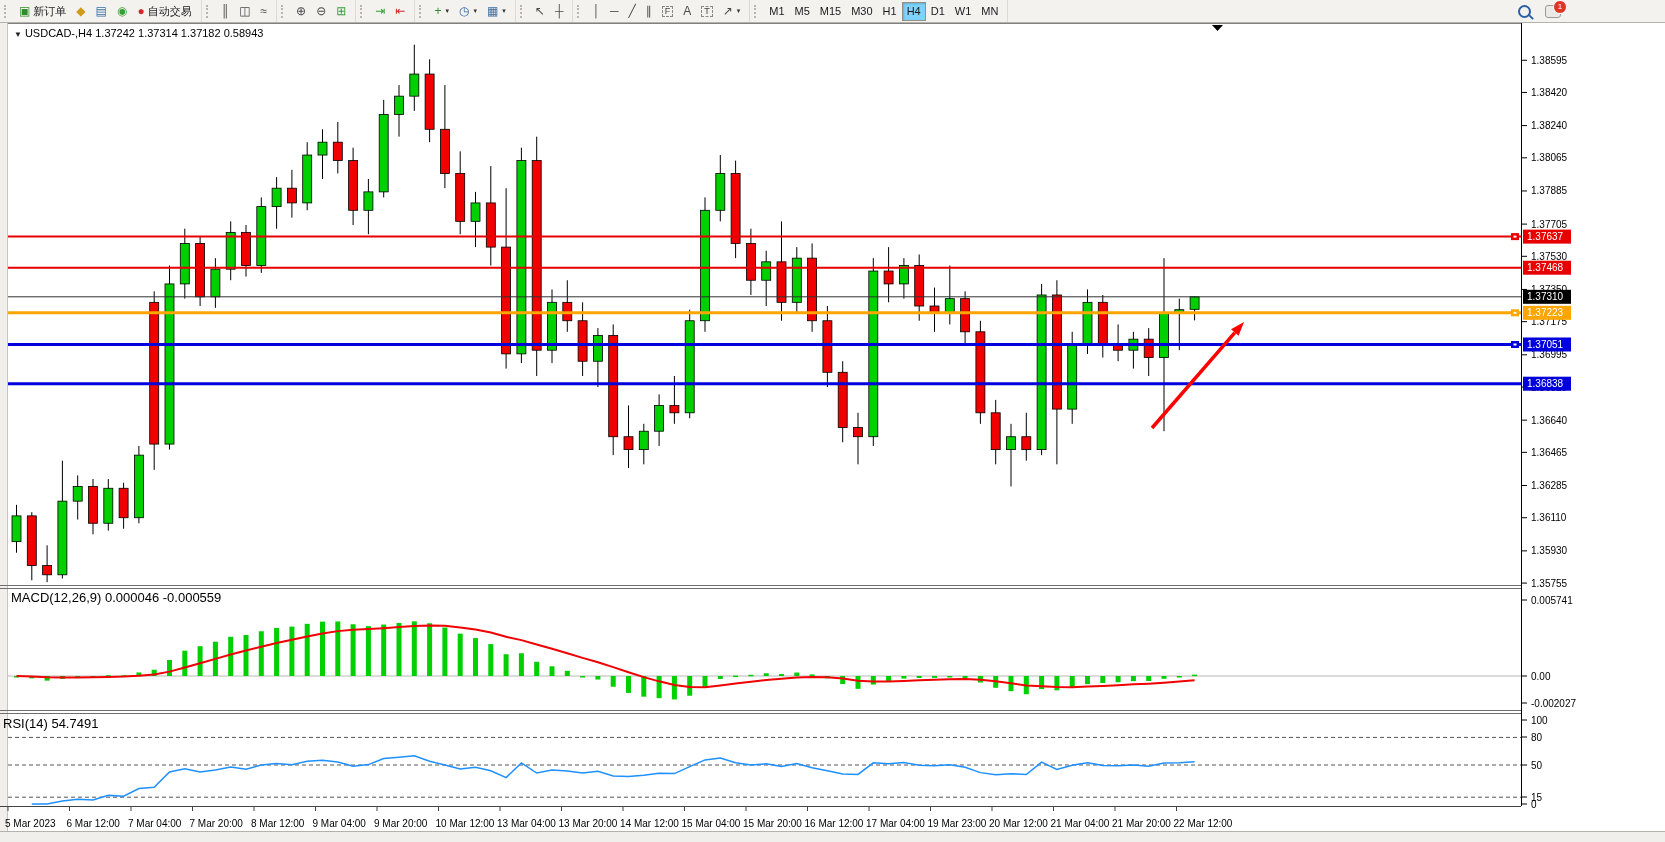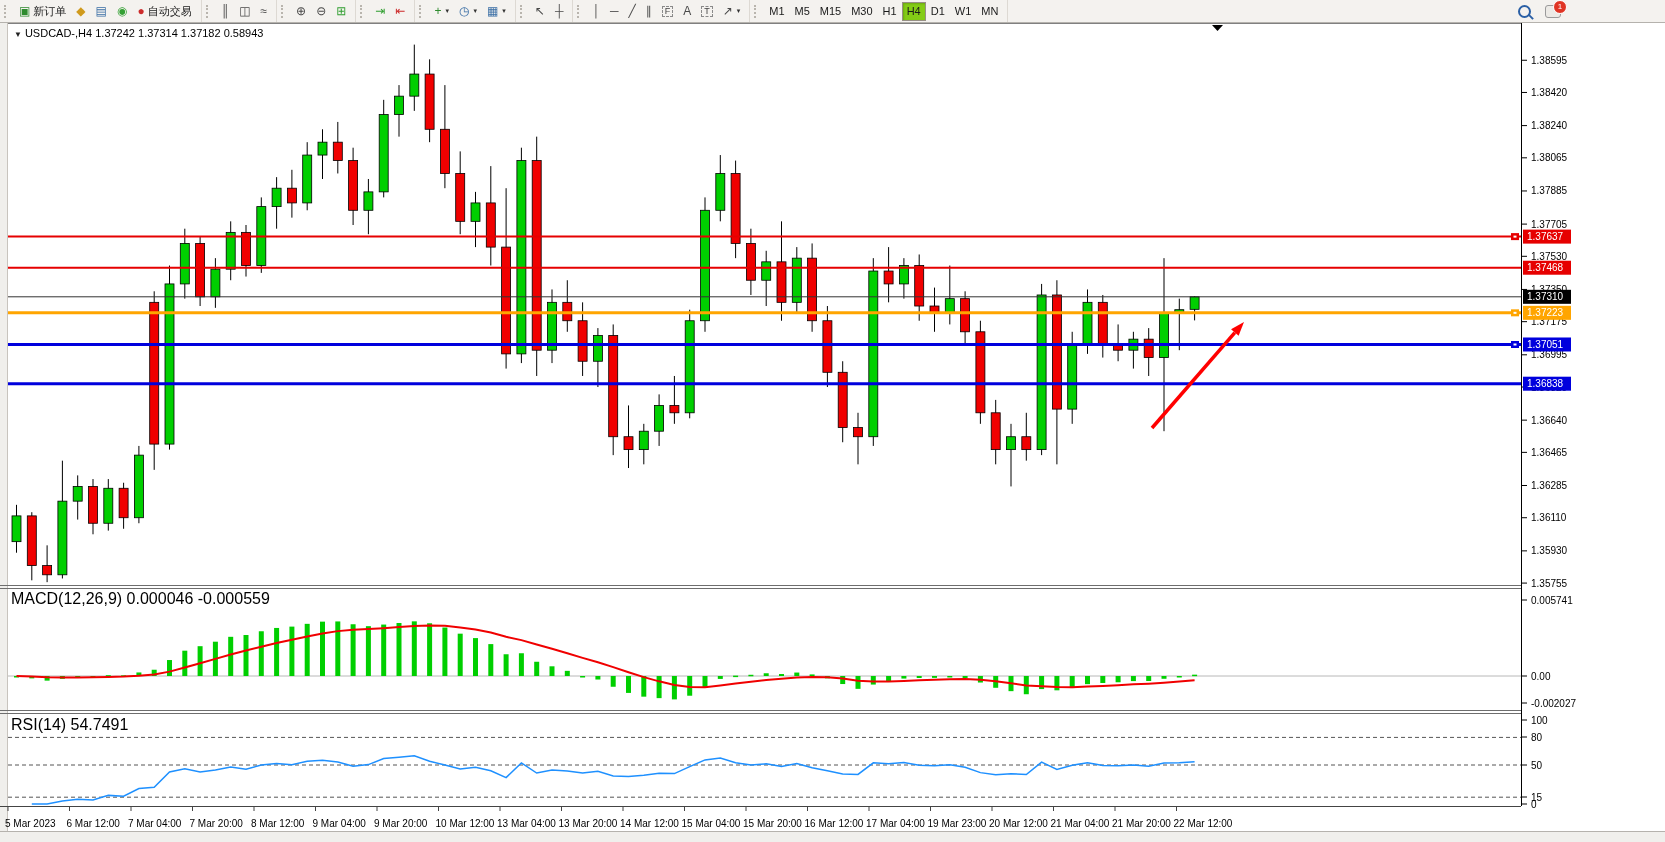--- a/index.html
+++ b/index.html
@@ -3,39 +3,39 @@
 <meta charset="utf-8">
 <style>
   html,body{margin:0;padding:0;width:1665px;height:842px;overflow:hidden;background:#fff;
     font-family:"Liberation Sans",sans-serif;}
   .toolbar{position:absolute;top:0;left:0;width:1665px;height:22px;background:#f4f2ef;
     border-bottom:1px solid #b5b2ad;display:flex;align-items:center;z-index:10;}
   .tb-group{display:flex;align-items:center;height:22px;padding:0 4px;border-right:1px solid #ddd9d3;}
   .tb-handle{width:3px;height:13px;border-left:2px dotted #b9b5ae;margin-right:5px;}
   .tb-btn{display:flex;align-items:center;gap:3px;height:19px;padding:0 4px;background:transparent;
     border:1px solid transparent;font:11px "Liberation Sans",sans-serif;color:#1a1a1a;cursor:default;}
-  .tb-btn.active{background:#84cc16;border:1px solid #968f85;box-shadow:inset 1px 1px 2px rgba(0,0,0,.18);}
+  .tb-btn.active{background:#7dd3fc;border:1px solid #968f85;box-shadow:inset 1px 1px 2px rgba(0,0,0,.18);}
   .ic{font-size:12px;line-height:1;color:#4a4a4a;}
   .g-gold{color:#d09a1c}.g-blue{color:#3a6ea5}.g-green2{color:#33a033}.g-red{color:#cc2b2b}
   .g-green{color:#2e8b2e}.g-dash{border:1px dashed #8a8a8a;font-size:9px;padding:0 2px;color:#444}
   .caret{font-size:7px;color:#333;margin-left:1px;}
   .tb-right{margin-left:auto;display:flex;align-items:center;gap:14px;padding-right:104px;}
   .mag{width:9px;height:9px;border:2px solid #2a5fa5;border-radius:50%;position:relative;display:inline-block;}
   .mag::after{content:"";position:absolute;width:6px;height:2px;background:#2a5fa5;
     transform:rotate(45deg);right:-5px;bottom:-2px;}
   .bubble{width:14px;height:11px;border:1px solid #9a9a9a;border-radius:3px;background:#eceae6;
     position:relative;display:inline-block;}
   .badge{position:absolute;top:-6px;right:-7px;background:#e03424;color:#fff;border-radius:50%;
     width:12px;height:12px;font-size:8px;display:flex;align-items:center;justify-content:center;
     border:1px solid #fff;}
   .chart-area{position:absolute;top:0;left:0;width:1665px;height:842px;}
   svg{position:absolute;top:0;left:0;}
   svg text{font-family:"Liberation Sans",sans-serif;}
   .chart-label{position:absolute;font-size:11px;color:#000;z-index:5;white-space:nowrap;}
-  .chart-label.sm{font-size:16px;}
+  .chart-label.sm{font-size:13px;}
   .tri{font-size:8px;color:#222;margin-right:3px;}
 </style>
 </head>
 <body>
 
 <div class="chart-area">
   <svg id="plot" width="1665" height="842">
       <rect x="0" y="23" width="1665" height="819" fill="#ffffff"></rect>
       <rect x="0" y="23" width="8" height="808" fill="#f0efec"></rect>
       <line x1="7.5" y1="23" x2="7.5" y2="831" stroke="#c8c4be" stroke-width="1"></line>
@@ -403,21 +403,21 @@
       <line x1="1176.5" y1="806" x2="1176.5" y2="811" stroke="#444" stroke-width="1"></line>
       <text x="1173.5" y="827" font-size="10" fill="#000" text-anchor="start">22 Mar 12:00</text>
       <line x1="1152" y1="428" x2="1234.8233799615573" y2="332.5730622182058" stroke="#ff0000" stroke-width="3.5"></line>
       <polygon points="1244,322 1238.5994736109164,335.8504265176496 1231.0472863121981,329.29569791876196" fill="#ff0000"></polygon>
       <polygon points="1212,25 1223,25 1217.5,31" fill="#000"></polygon>
     </svg>
   <div class="chart-label" style="left:14px;top:27px">
     <span class="tri">▼</span><span>USDCAD-,H4  1.37242 1.37314 1.37182 0.58943</span>
   </div>
   <div class="chart-label sm" style="left:11px;top:590px">MACD(12,26,9) 0.000046 -0.000559</div>
-  <div class="chart-label sm" style="left:11px;top:716px">RSI(14) 54.7491</div>
+  <div class="chart-label sm" style="left:3px;top:716px">RSI(14) 54.7491</div>
 </div>
 
 <div class="toolbar">
     <div class="tb-group">
       <span class="tb-handle"></span>
       <button class="tb-btn">
         <span class="ic g-green">▣</span>
         <span>新订单</span>
       </button>
       <button class="tb-btn">

